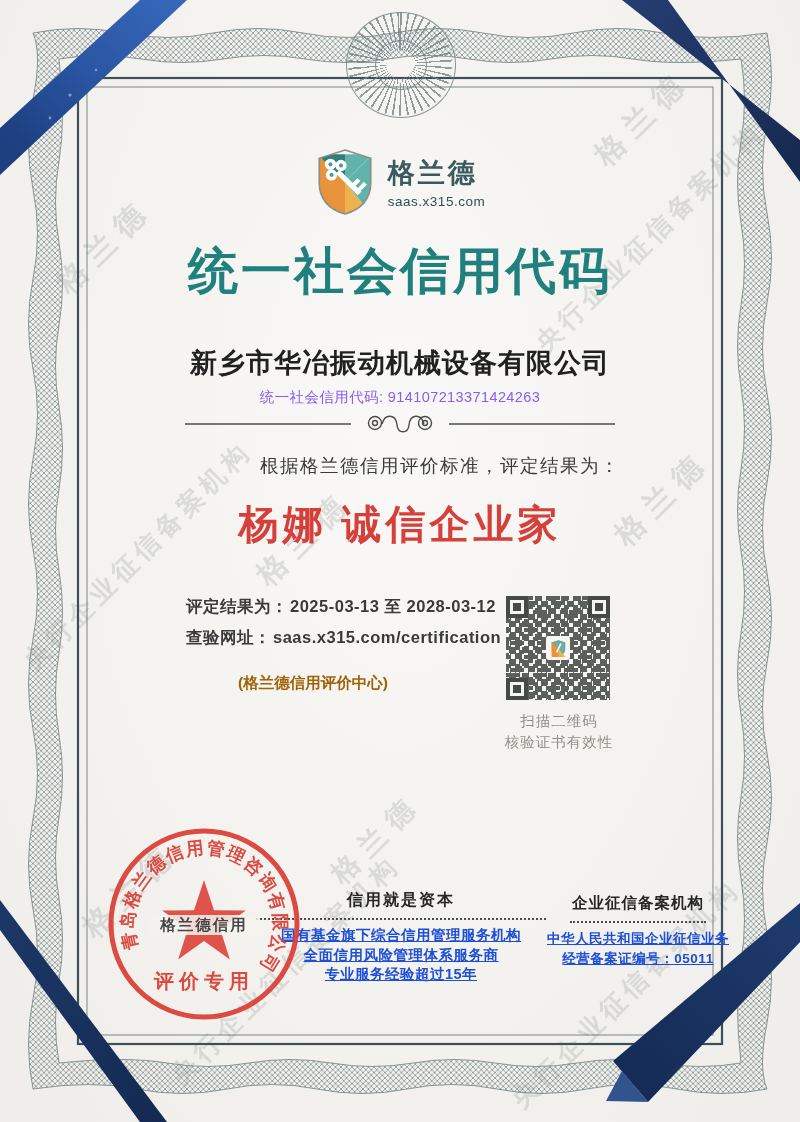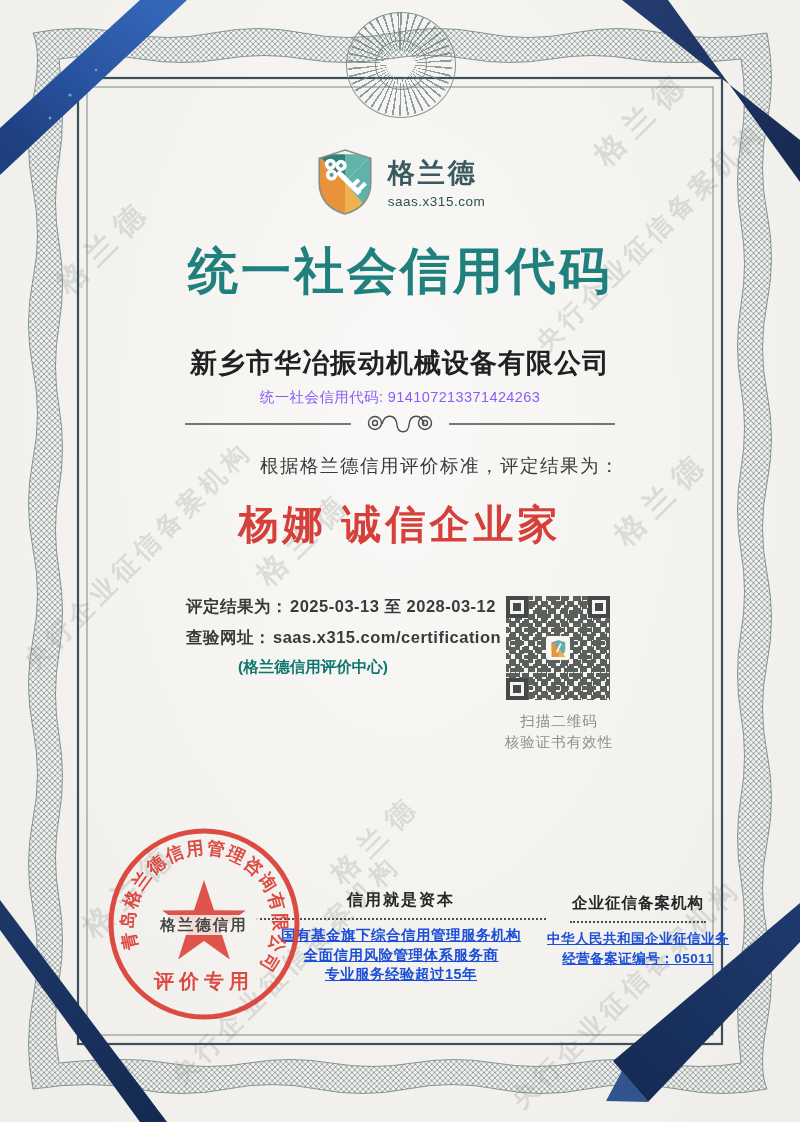--- a/index.html
+++ b/index.html
@@ -44,21 +44,21 @@
   .cert-title{top:238px;font-size:50px;font-weight:800;color:#20807e;letter-spacing:3px;}
   .company{top:345px;font-size:27px;font-weight:700;color:#212121;letter-spacing:1px;}
   .code{top:372px;font-size:14.5px;color:#8b5cf6;letter-spacing:.4px;margin-top:16px;}
   .divider{position:absolute;top:408px;left:185px;}
   .statement{top:453px;font-size:18.5px;color:#3a3a3a;letter-spacing:1.5px;padding-left:40px;}
   .result{top:497px;font-size:40px;font-weight:800;color:#d6403b;letter-spacing:4px;}
 
   .details{position:absolute;left:186px;top:591px;font-size:16.5px;color:#3a3a3a;}
   .details .row{line-height:31px;letter-spacing:.5px;font-weight:600;}
   .details .lbl{margin-right:2px;}
-  .details .note{margin-left:52px;line-height:28px;font-size:15.5px;color:#0f766e;font-weight:600;}
+  .details .note{margin-left:52px;line-height:28px;font-size:15.5px;color:#a16207;font-weight:600;margin-top:16px;}
 
   .qr-wrap{position:absolute;left:506px;top:596px;width:104px;height:104px;background:#f6f5f1;}
   .qr{position:absolute;inset:0;opacity:.9;
       background:
         repeating-conic-gradient(#4b504e 0% 25%, transparent 0% 50%) 0px 0px/9px 9px,
         repeating-conic-gradient(#4b504e 0% 25%, transparent 0% 50%) 3px 5px/13px 13px;}
   .finder{position:absolute;width:14px;height:14px;border:4.5px solid #454947;background:#f6f5f1;}
   .finder::after{content:"";position:absolute;inset:3px;background:#454947;}
   .finder.tl{left:0;top:0;} .finder.tr{right:0;top:0;} .finder.bl{left:0;bottom:0;}
   .qr-logo{position:absolute;left:40px;top:40px;width:24px;height:24px;background:#f8f7f3;

